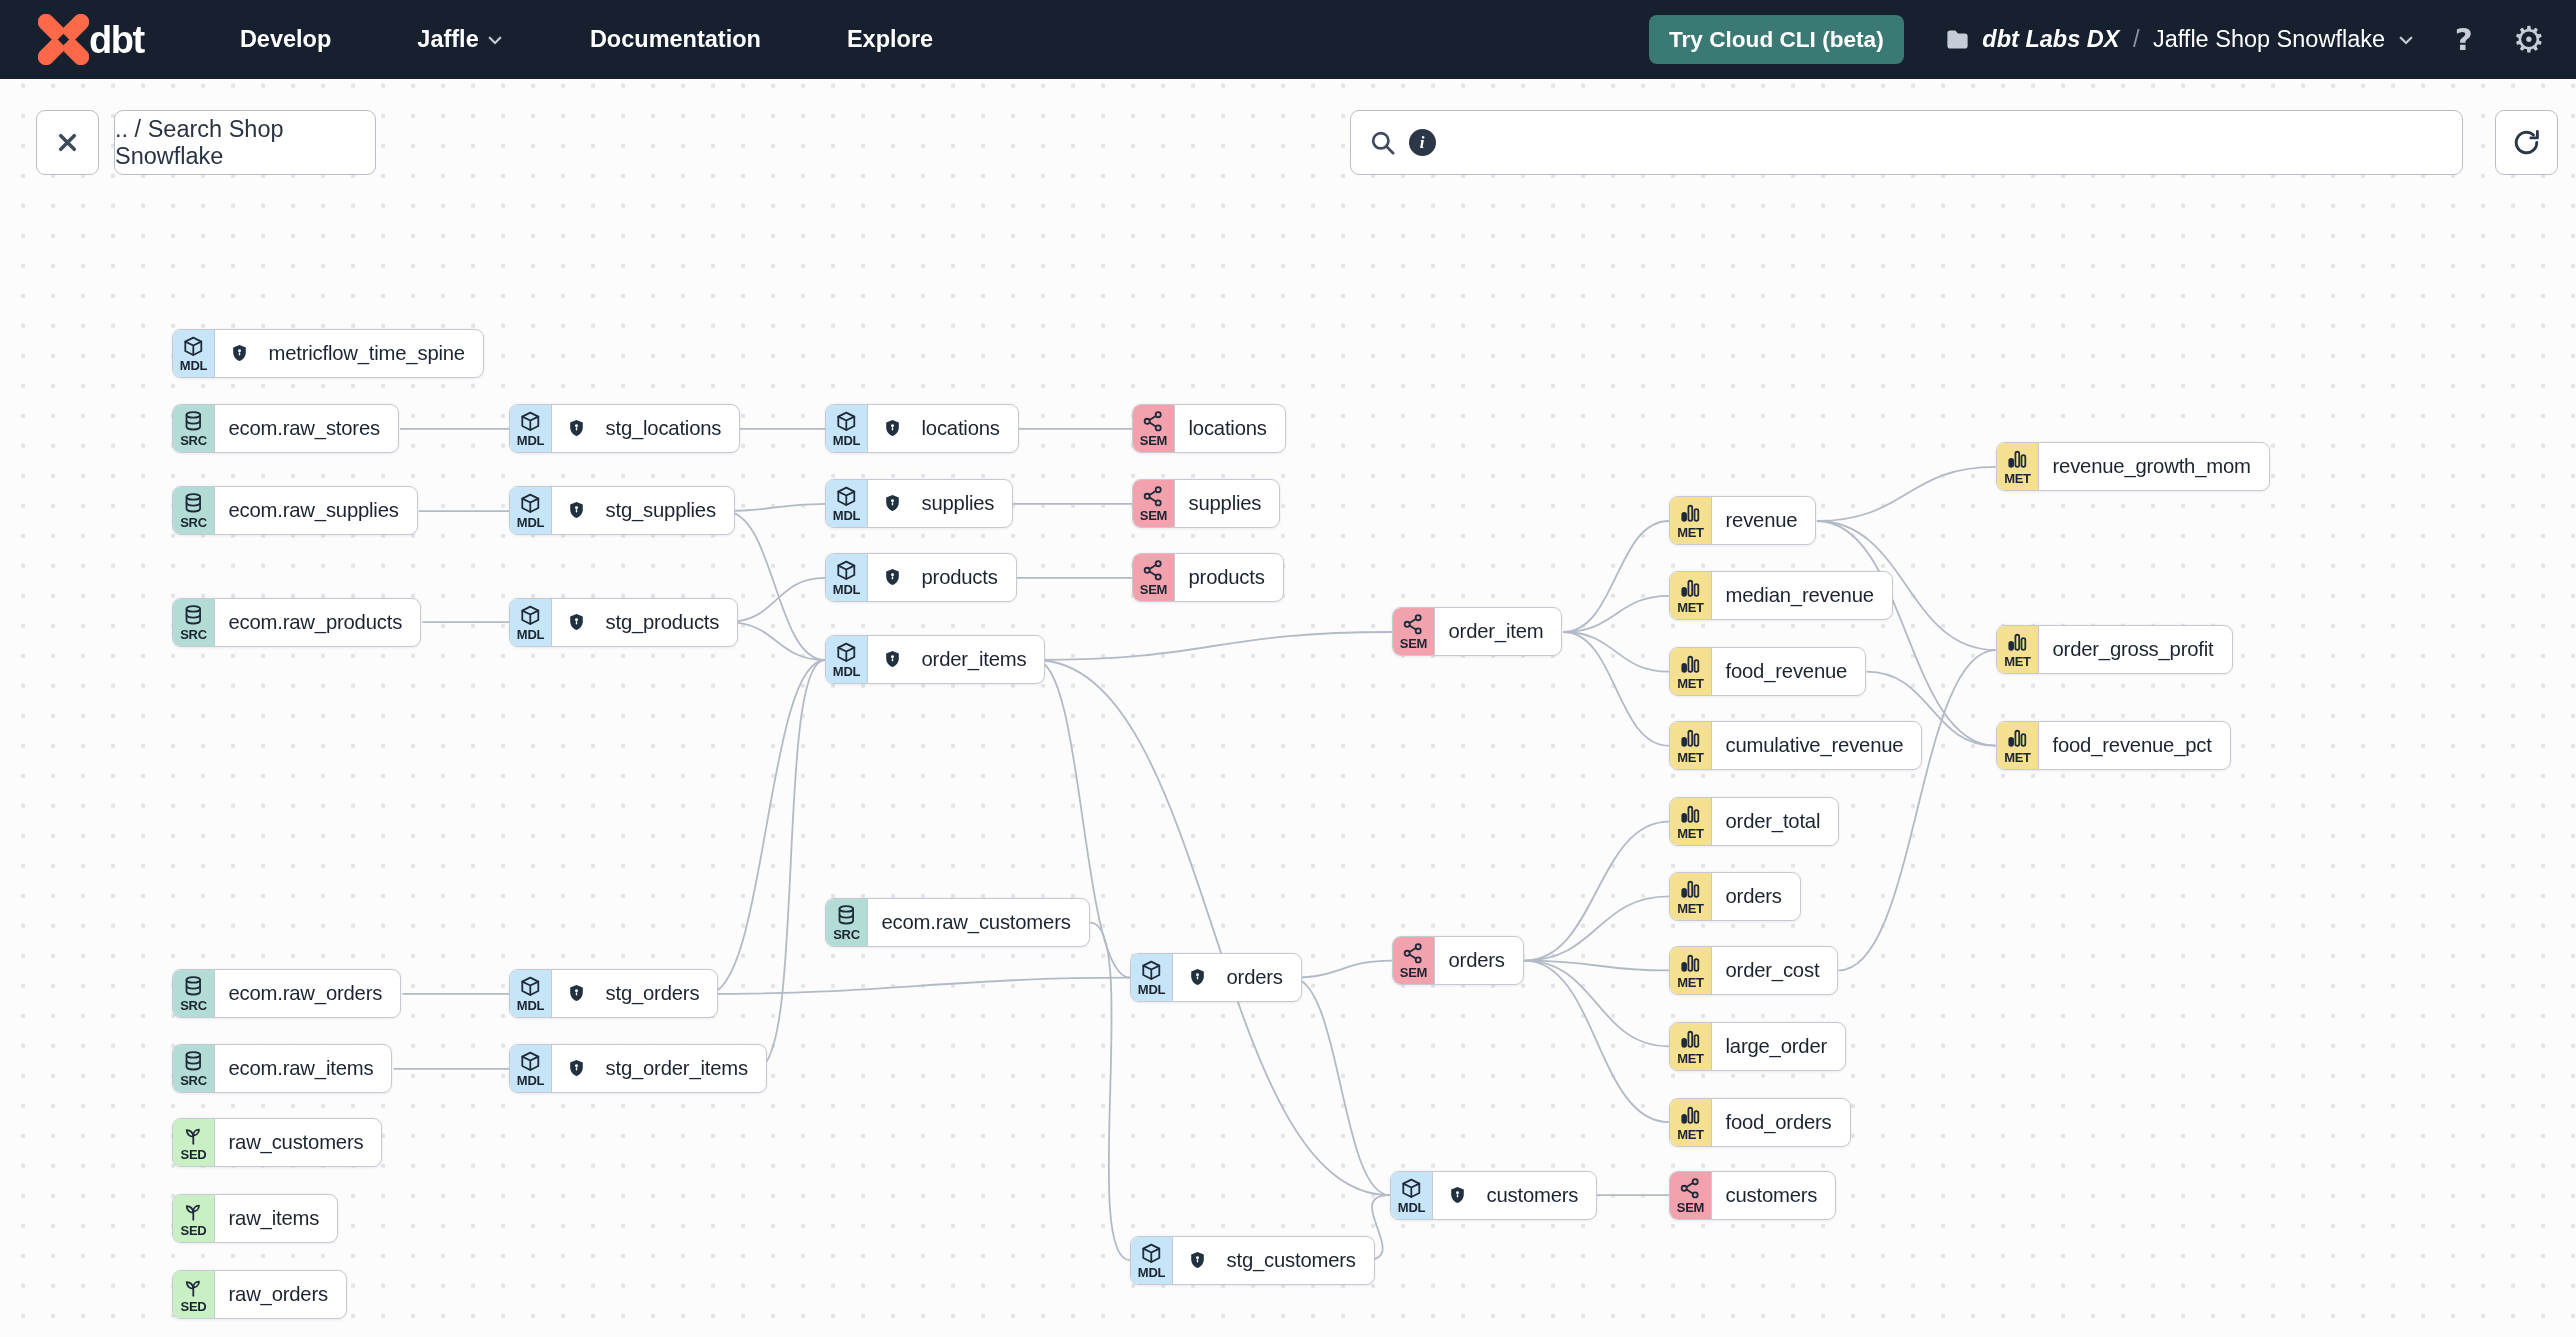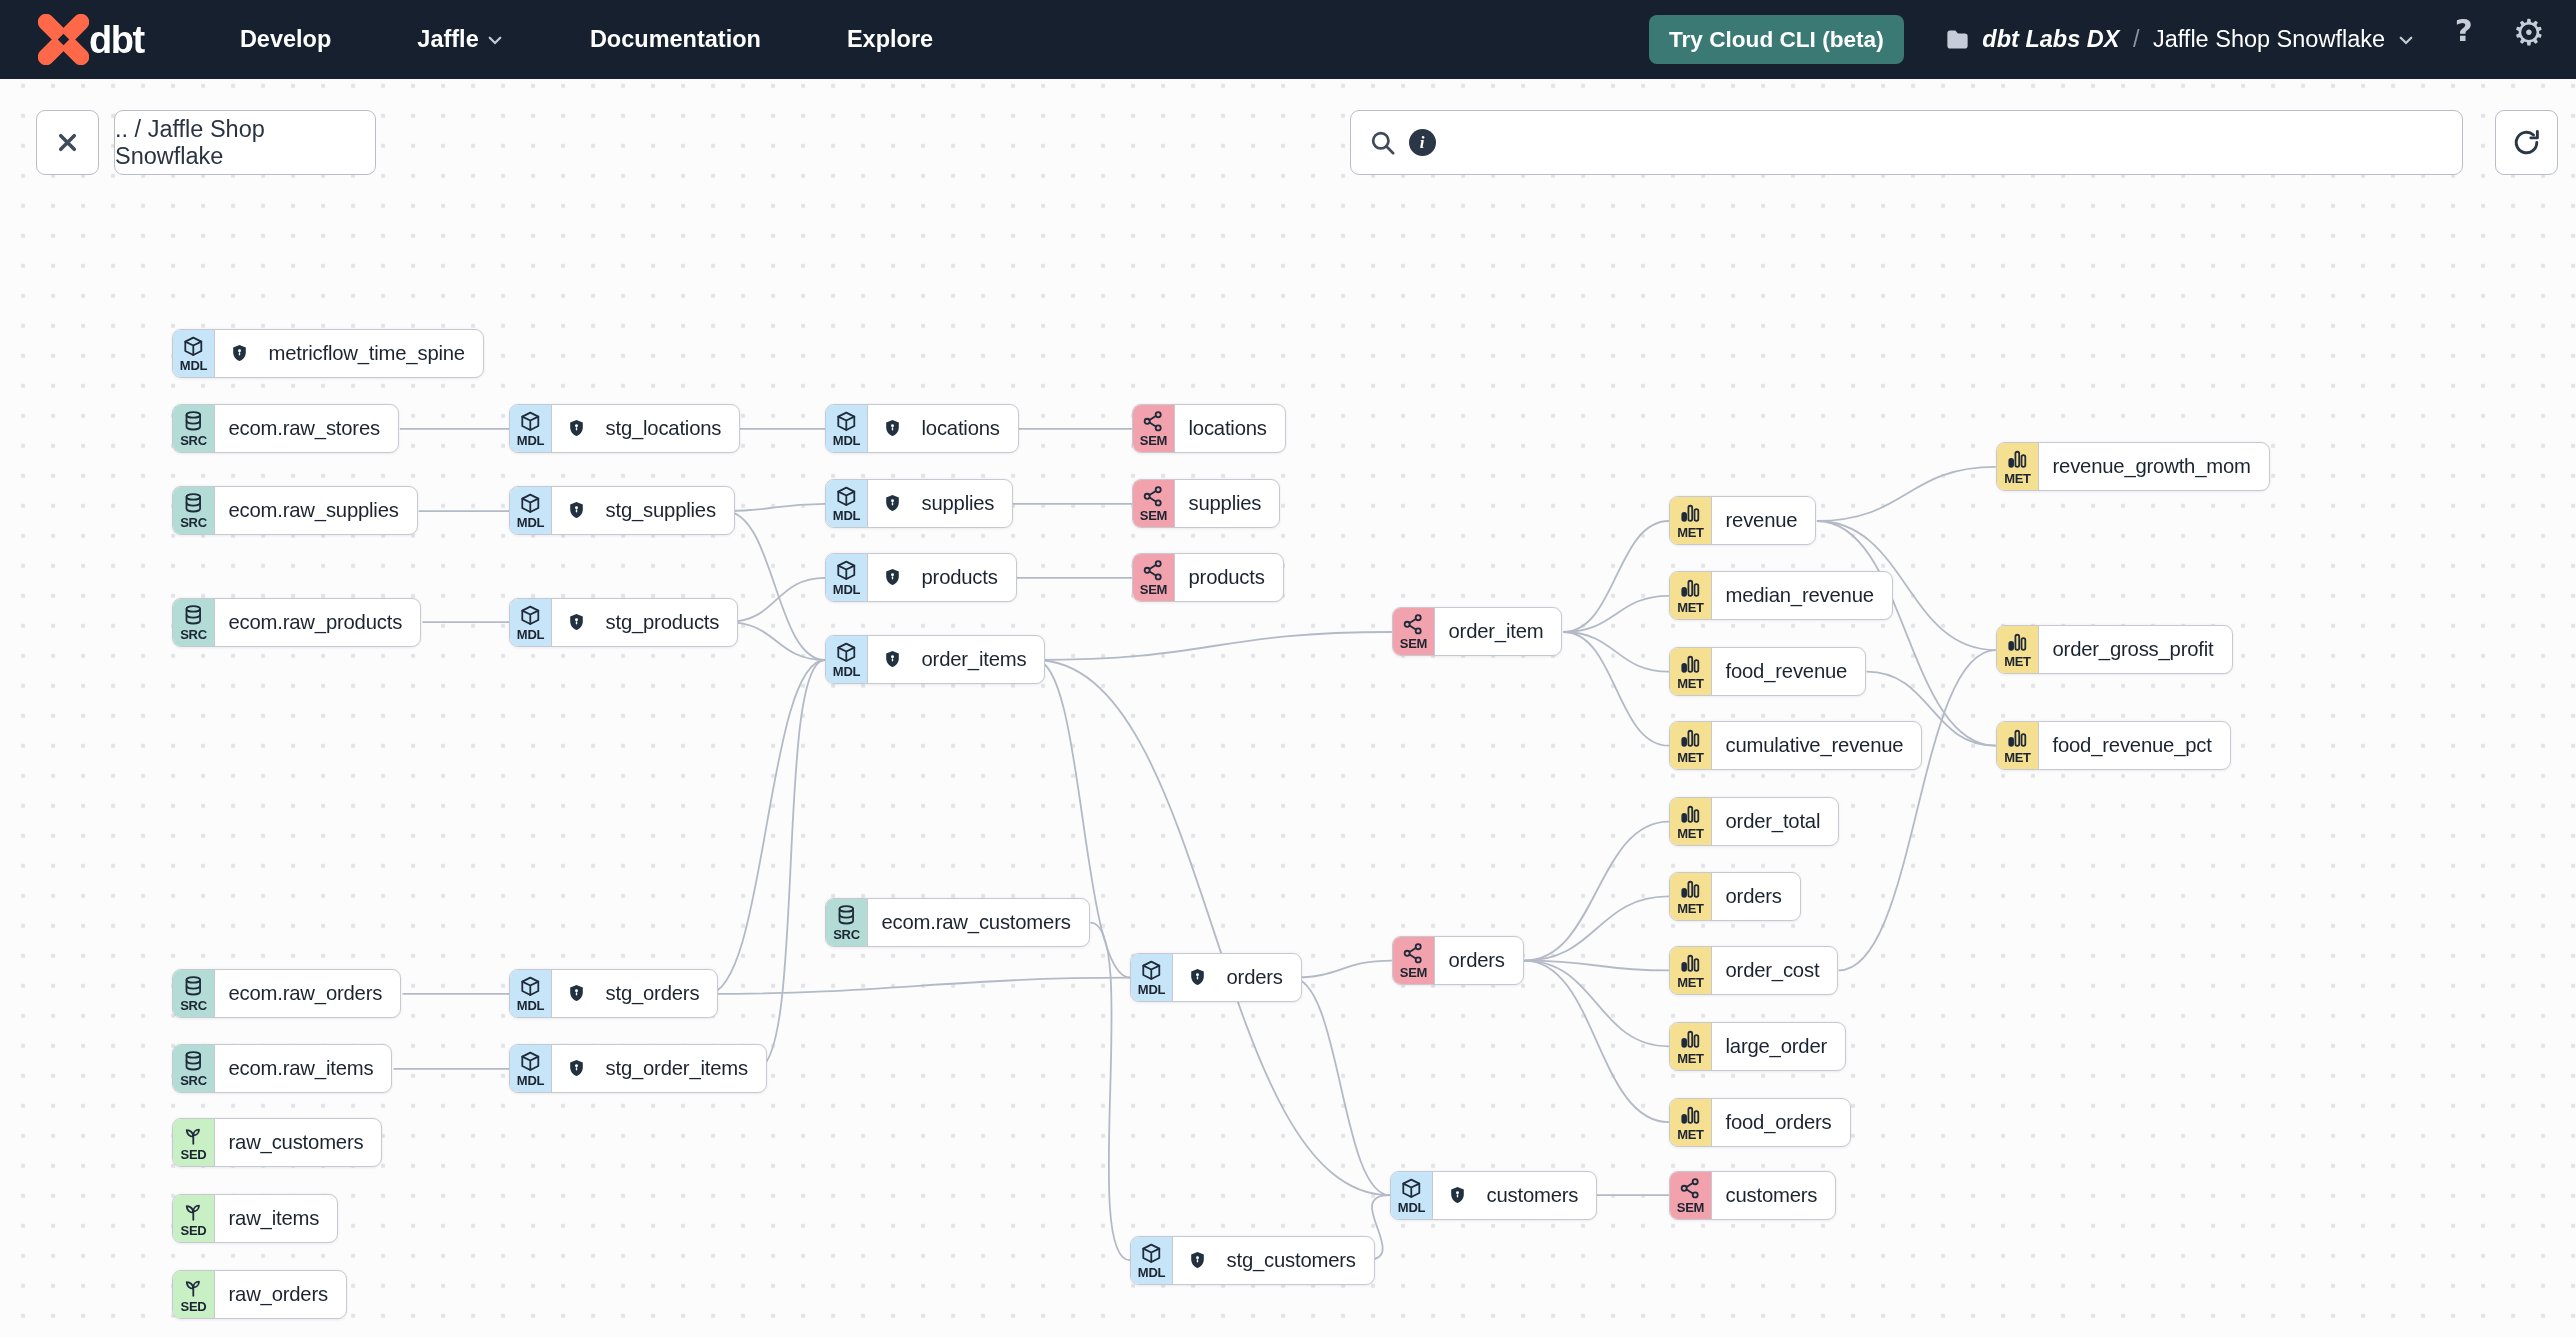--- a/index.html
+++ b/index.html
@@ -32,21 +32,21 @@
 
   
   #nav{position:absolute;left:0;top:0;width:100%;height:79px;background:var(--nav-bg);
     z-index:10;display:flex;align-items:center;padding:0 31px 0 38px;}
   .logo{display:flex;align-items:center;}
   .logo svg{width:51px;height:51px;}
   .logo .word{color:#fff;font-size:38px;font-weight:700;letter-spacing:-1.4px;line-height:1;}
   #menu{display:flex;align-items:center;gap:42px;margin-left:52px;}
   .navitem{color:#fff;font-size:23.5px;font-weight:600;cursor:pointer;display:flex;align-items:center;gap:7.2px;margin-left:44px;}
   .chev{width:18px;height:18px;stroke:#c3cad4;}
-  #nav-right{margin-left:auto;display:flex;gap:40px;}
+  #nav-right{margin-left:auto;display:flex;align-items:center;gap:40px;}
   #cli-btn{background:var(--teal);color:#fff;border:none;border-radius:8.1px;
     font-family:inherit;font-size:22.6px;font-weight:600;padding:11.7px 20px;cursor:pointer;}
   #proj{display:flex;align-items:center;gap:11.7px;color:#fff;font-size:23.5px;cursor:pointer;}
   #proj .acct{font-weight:700;font-style:italic;}
   #proj .sep{color:#8a94a3;font-weight:400;padding:0 1.8px;}
   #proj .name{font-weight:400;}
   .nav-icon{color:var(--nav-dim);font-size:31px;font-weight:700;cursor:pointer;
     font-family:"DejaVu Sans",sans-serif;line-height:1;}
   #gear-btn{font-size:36px;font-weight:400;}
 
@@ -753,21 +753,21 @@
     <span class="nav-icon" id="help-btn">?</span>
     <span class="nav-icon" id="gear-btn">⚙</span>
   </div>
 </header>
 
 <div class="tool" id="close-btn">
   <svg width="27" height="27" viewBox="0 0 24 24" stroke="#3f4a5a" stroke-width="3.2" stroke-linecap="round">
     <path d="M6 6l12 12M18 6L6 18" fill="none"></path>
   </svg>
 </div>
-<div class="tool" id="crumb">.. / Jaffle Shop Snowflake</div>
+<div class="tool" id="crumb">.. / Search Shop Snowflake</div>
 <div class="tool" id="searchbar">
   <svg width="27" height="27" viewBox="0 0 24 24" fill="none" stroke="#3f4a5a" stroke-width="2.4" stroke-linecap="round">
     <circle cx="10.5" cy="10.5" r="6.8"></circle>
       <path d="M15.6 15.6L21.5 21.5"></path>
   </svg>
   <span id="info-dot">i</span>
 </div>
 <div class="tool" id="refresh-btn">
   <svg width="29" height="29" viewBox="0 0 24 24" fill="none" stroke="#2b3747" stroke-width="2.4" stroke-linecap="round" stroke-linejoin="round">
     <path d="M20.5 12a8.5 8.5 0 1 1-2.7-6.2"></path>

